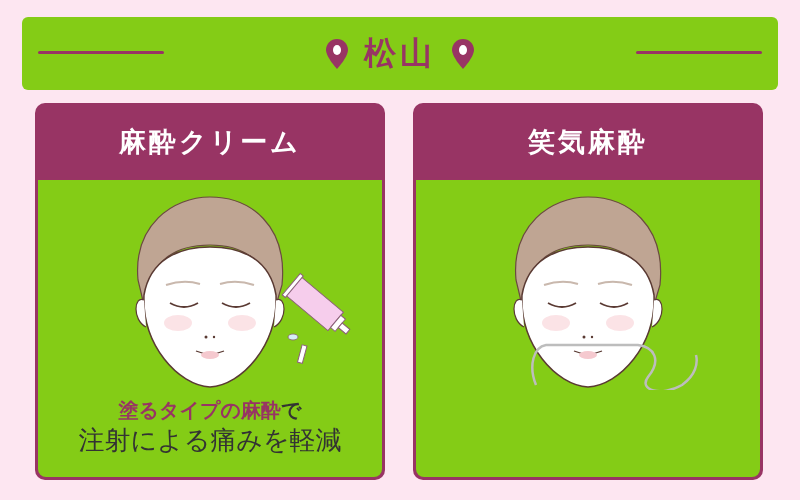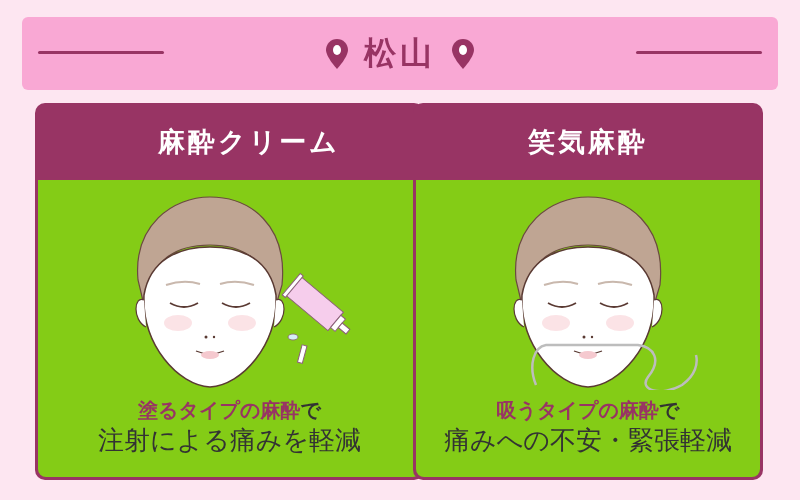--- a/index.html
+++ b/index.html
@@ -1,25 +1,25 @@
 <!DOCTYPE html>
 <html><head>
 <meta charset="utf-8">
 <style>
   html,body{margin:0;padding:0;}
   body{width:800px;height:500px;background:#fde6f1;position:relative;overflow:hidden;font-family:"DejaVu Sans","Liberation Sans",sans-serif;}
-  .title-bar{position:absolute;left:22px;top:17px;width:756px;height:73px;background:#f9a8d4;border-radius:6px;}
+  .title-bar{position:absolute;left:22px;top:17px;width:756px;height:73px;background:#84cc16;border-radius:6px;}
   .title-line{position:absolute;top:34px;height:3px;background:#983464;border-radius:2px;}
   .title-line.left{left:16px;width:126px;}
   .title-line.right{left:335px;width:126px;right:auto;}
   .title-center{position:absolute;left:0;right:0;top:0;height:73px;display:flex;align-items:center;justify-content:center;gap:16px;}
   .title-text{font-size:32px;font-weight:bold;color:#983464;letter-spacing:4px;}
   .pin{width:22px;height:30px;display:block;}
   .card{position:absolute;top:103px;width:350px;height:377px;background:#983464;border-radius:10px;}
-  .card.left{left:35px;padding-left:39px;}
+  .card.left{left:35px;}
   .card.right{left:413px;}
   .card-header{height:77px;display:flex;align-items:center;justify-content:center;color:#fff;font-size:27px;font-weight:bold;letter-spacing:3px;}
   .card-body{position:absolute;left:3px;right:3px;top:77px;bottom:3px;background:#84cc16;border-radius:0 0 8px 8px;}
   .illustration{position:absolute;left:0;right:0;top:5px;height:205px;}
   .caption{position:absolute;left:0;right:0;top:215px;text-align:center;font-size:20px;line-height:30px;color:#333;font-weight:bold;}
   .caption .hl{color:#983464;}
   .caption .line2{font-weight:normal;color:#333;font-size:26px;}
 </style>
 </head>
 <body>
@@ -97,18 +97,14 @@
       <path d="M184 118 Q198 126 212 118" stroke="#5a3a33" stroke-width="1.8" fill="none"></path>
       <ellipse cx="140" cy="138" rx="14" ry="8" fill="#fbe3e6"></ellipse>
       <ellipse cx="204" cy="138" rx="14" ry="8" fill="#fbe3e6"></ellipse>
       <circle cx="168" cy="152" r="1.5" fill="#5a3a33"></circle>
         <circle cx="176" cy="152" r="1.2" fill="#5a3a33"></circle>
       <path d="M158 166 Q172 172 186 166" stroke="#5a3a33" stroke-width="1.3" fill="none"></path>
       <ellipse cx="172" cy="170" rx="9" ry="4" fill="#f5c9cf"></ellipse>
 
       <path d="M120 200 C112 180 118 162 130 160 L222 160 C238 162 246 175 232 192 C222 205 245 212 266 200 C280 190 282 178 280 170" stroke="#bdbdbd" stroke-width="2.5" fill="none"></path>
     </svg>
-    <div class="caption">
-      <div><span class="hl">吸うタイプの麻酔</span><span>で</span></div>
-      <div class="line2">痛みへの不安・緊張軽減</div>
-    </div>
   </div>
 </div>
 
 </body></html>

